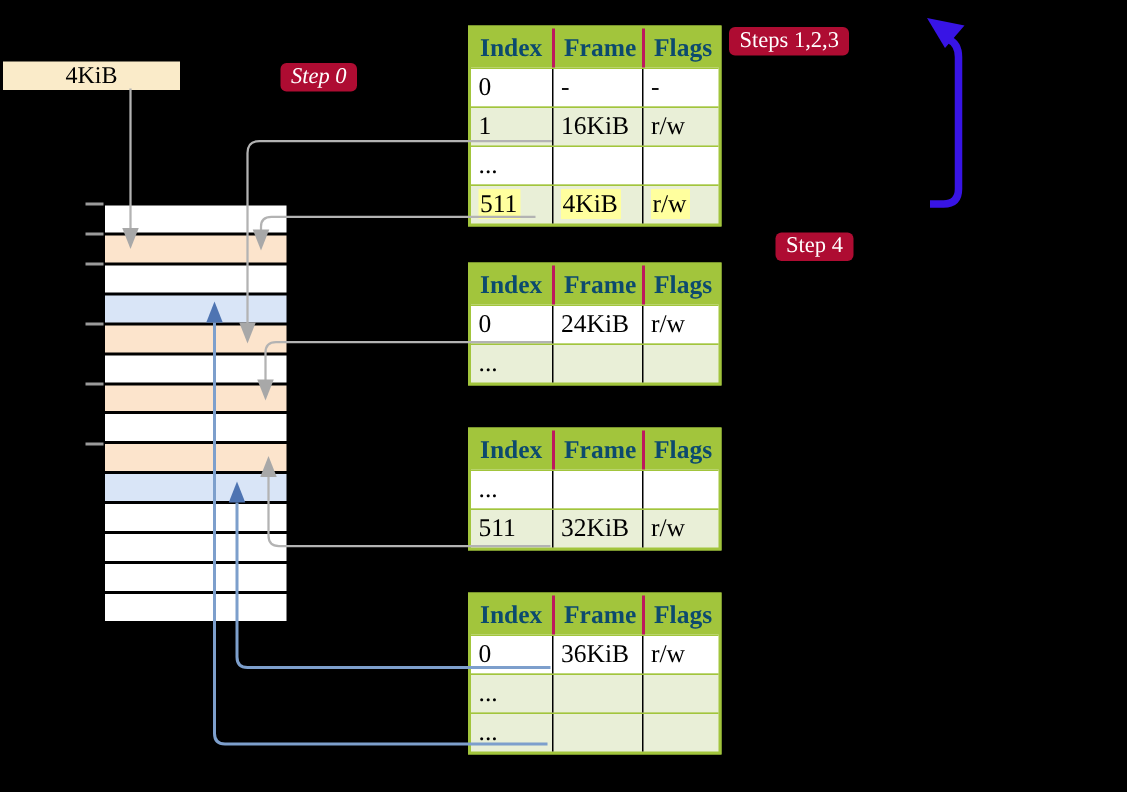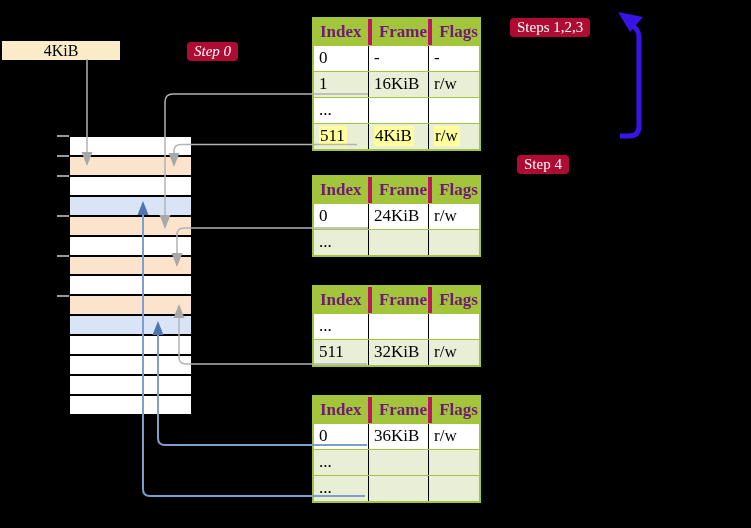--- a/index.html
+++ b/index.html
@@ -22,44 +22,44 @@
     background:var(--cream);color:#000;font-size:16px;line-height:19px;text-align:center;
   }
   
   .badge{
     position:absolute;color:#fff;font-size:15px;line-height:17px;
     padding:1px 7px;border-radius:4px;white-space:nowrap;
   }
   .badge.red{background:var(--badge-red);}
   .badge.blue{background:var(--badge-blue);}
   .badge-step0{left:187px;top:42px;font-style:italic;}
-  .badge-steps123{left:510px;top:18px;}
+  .badge-steps123{left:486px;top:18px;}
   .badge-steps1234{left:649px;top:17px;}
   .badge-step4{left:517px;top:155px;}
   
   .memcol{
     position:absolute;left:70px;top:137px;width:121px;height:277px;
     display:flex;flex-direction:column;gap:2px;background:#000;
   }
   .memrow{flex:1;}
   .memrow.free{background:#ffffff;}
   .memrow.page-table{background:var(--orange);}
   .memrow.mapped-page{background:var(--bluerow);}
   .tick{position:absolute;left:57px;width:12px;height:2px;background:#9a9a9a;}
   
   .ptable{
     position:absolute;left:312px;width:169px;
     border:2px solid var(--green);background:var(--green);box-sizing:border-box;
   }
   .pt-header{display:flex;height:26px;background:var(--green);}
   .pt-hcell{
-    color:#701a75;font-weight:bold;font-size:17px;line-height:26px;padding-left:6px;
+    color:#0c4a6e;font-weight:bold;font-size:17px;line-height:26px;padding-left:6px;
     box-sizing:border-box;overflow:hidden;
   }
-  .pt-hcell + .pt-hcell{border-left:4px solid #be185d;text-align:center;}
+  .pt-hcell + .pt-hcell{border-left:2px solid #be185d;}
   .pt-row{display:flex;height:25px;border-top:1px solid var(--green);}
   .pt-row.white{background:#fff;}
   .pt-row.shaded{background:var(--lightgreen);}
   .pt-cell{
     color:#000;font-size:17px;line-height:24px;padding-left:5px;
     box-sizing:border-box;overflow:hidden;white-space:nowrap;
   }
   .pt-cell + .pt-cell{border-left:1.5px solid #000;}
   .c0{width:54px;} .c1{width:60px;} .c2{flex:1;}
   .hl{background:var(--yellow);padding:0 2px 1px 1px;}

